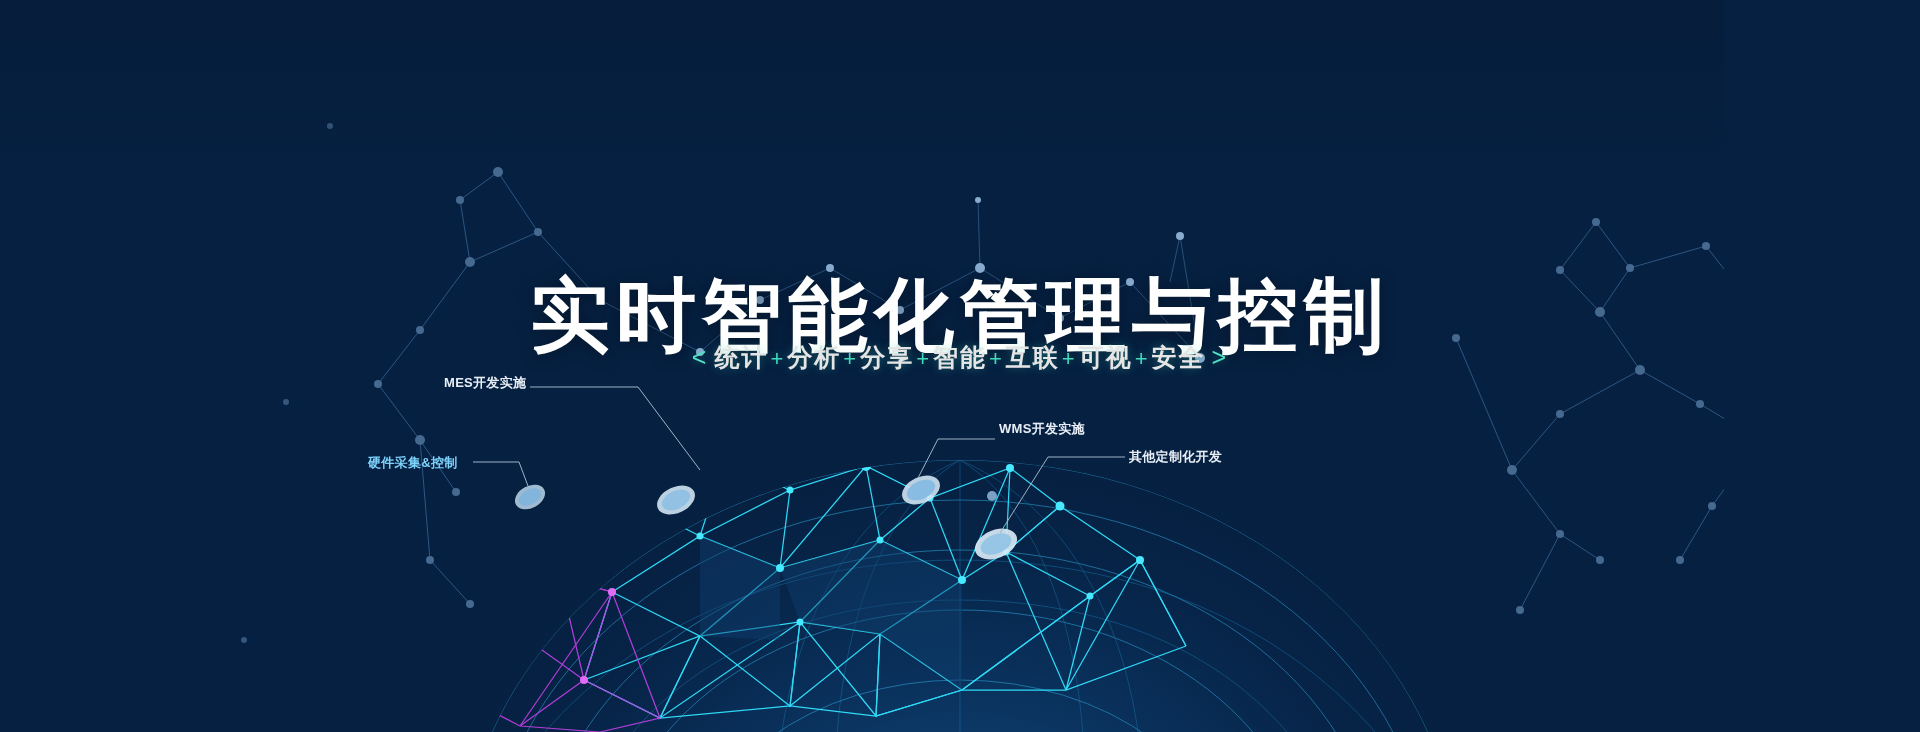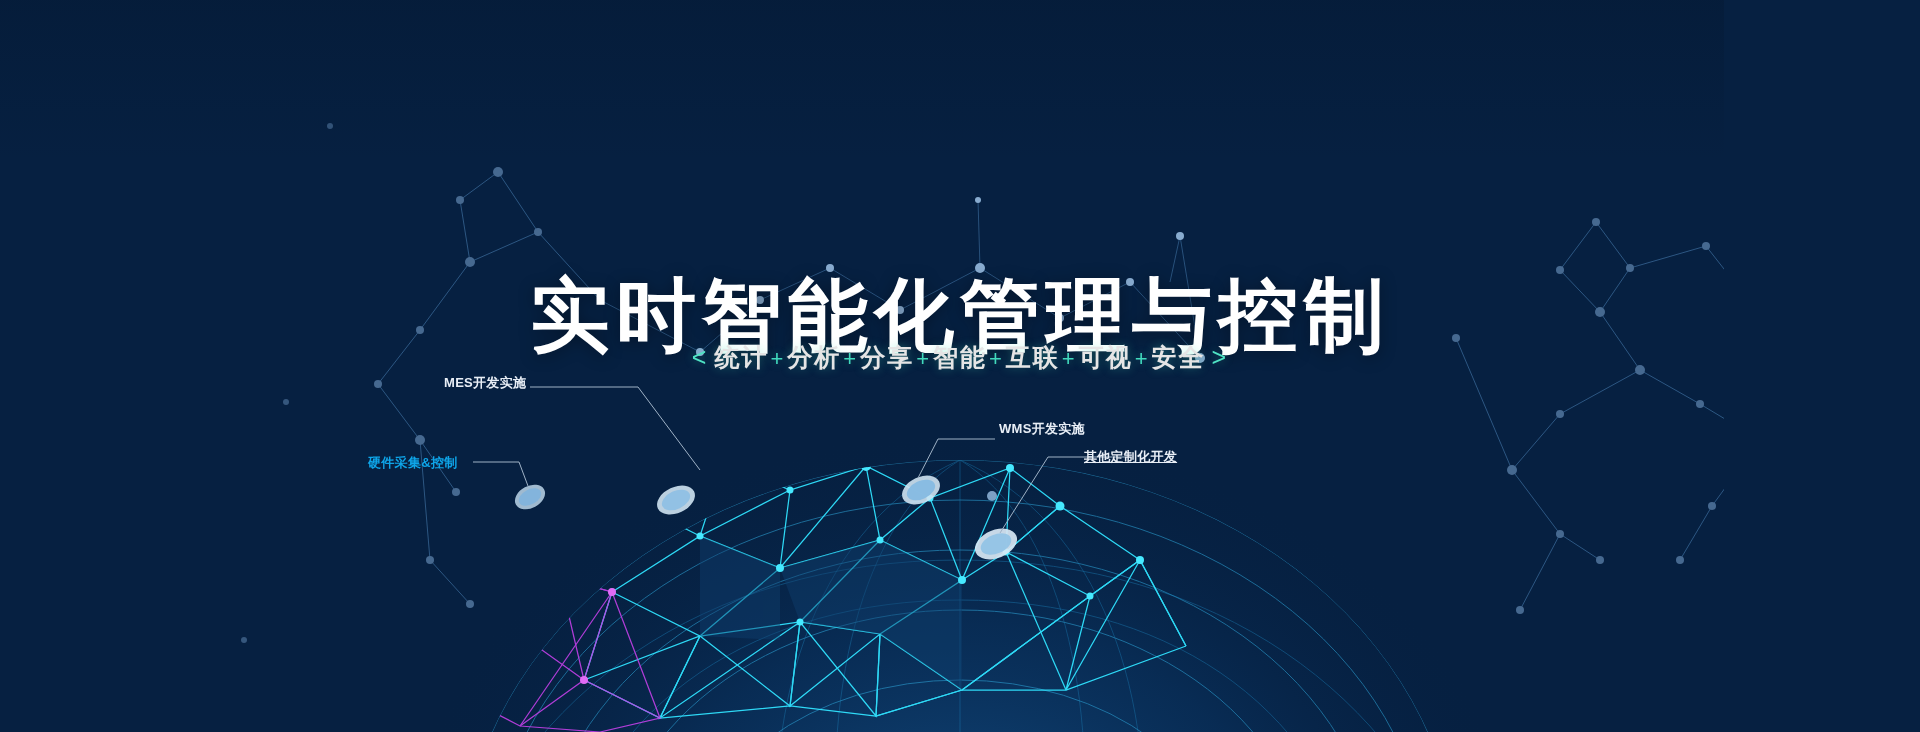--- a/index.html
+++ b/index.html
@@ -60,21 +60,21 @@
 
   .callout-label{
     position:absolute;
     color:#e8eef6;
     font-size:13px;
     font-weight:700;
     letter-spacing:.3px;
     white-space:nowrap;
     z-index:6;
   }
-  .callout-label.dim{color:#0ea5e9;font-weight:600;}
+  .callout-label.dim{color:#7dd3fc;font-weight:600;}
 
   .dot{fill:#4a6d95;}
   .dot-bright{fill:#9fc4e8;}
   .cline{stroke:#2f5a86;stroke-width:1;fill:none;}
   .lead{stroke:#9fb2c6;stroke-width:1;fill:none;}
 </style>
 </head>
 <body>
 
 <div id="stage">
@@ -273,15 +273,15 @@
     <h1 class="main-title">实时智能化管理与控制</h1>
   </div>
 
   <div class="sub-wrap">
     <div class="subtitle" id="subtitle"><span class="brk">&lt;</span><span class="word">统计</span><span class="plus">+</span><span class="word">分析</span><span class="plus">+</span><span class="word">分享</span><span class="plus">+</span><span class="word">智能</span><span class="plus">+</span><span class="word">互联</span><span class="plus">+</span><span class="word">可视</span><span class="plus">+</span><span class="word">安全</span><span class="brk">&gt;</span></div>
   </div>
 
   <div class="callout-label" id="lbl-mes" style="left:444px;top:374px;">MES开发实施</div>
   <div class="callout-label dim" id="lbl-hardware" style="left:368px;top:454px;">硬件采集&amp;控制</div>
   <div class="callout-label" id="lbl-wms" style="left:999px;top:420px;">WMS开发实施</div>
-  <div class="callout-label" id="lbl-custom" style="left:1084px;top:448px;text-decoration:underline;">其他定制化开发</div>
+  <div class="callout-label" id="lbl-custom" style="left:1129px;top:448px;">其他定制化开发</div>
 
 </div>
 
 </body></html>

